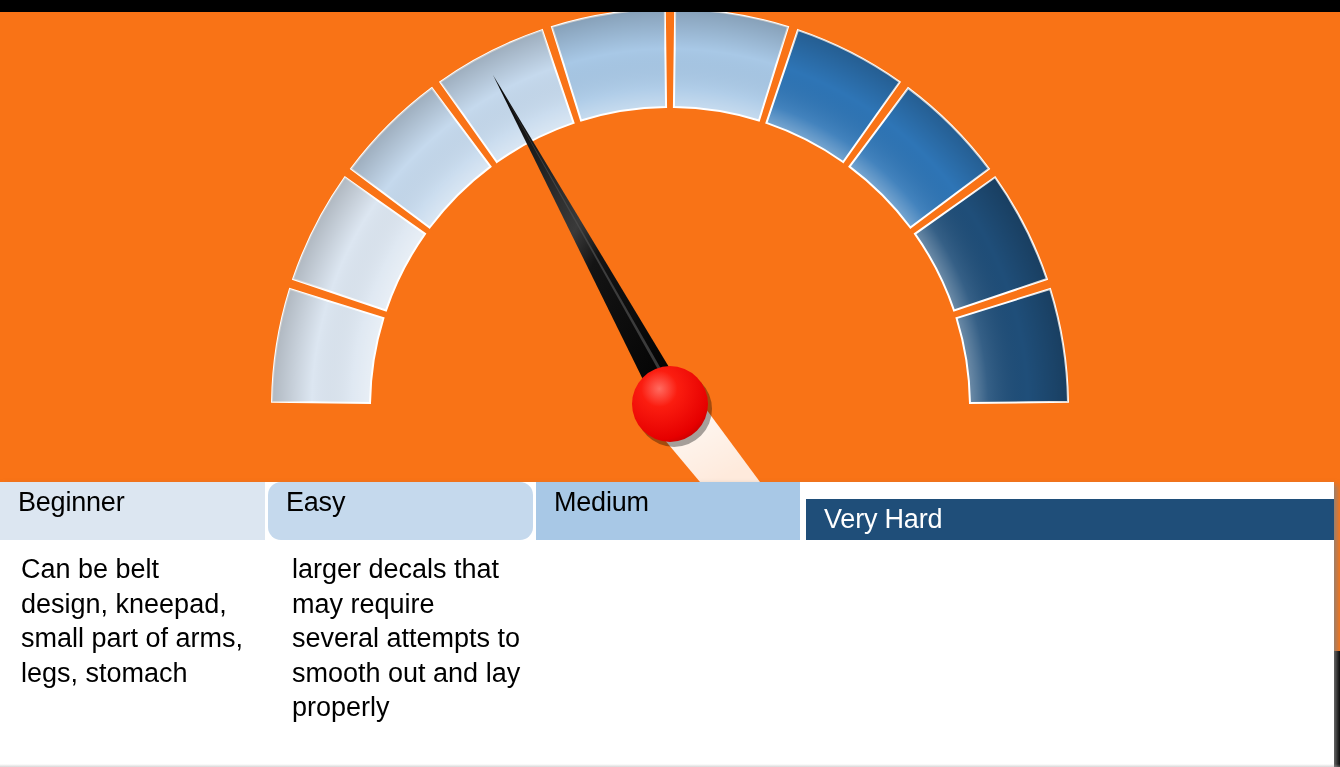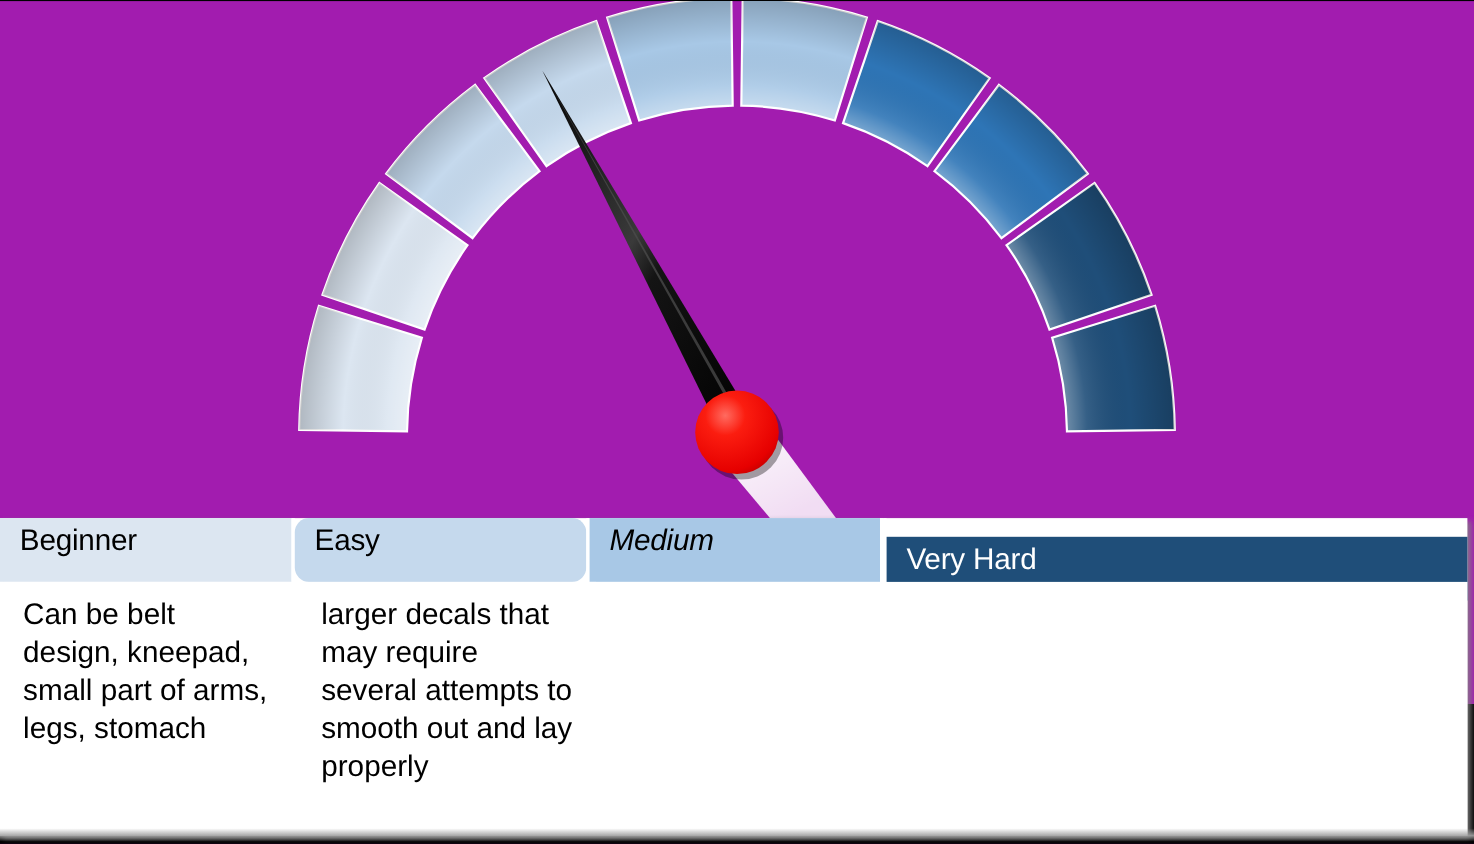--- a/index.html
+++ b/index.html
@@ -10,24 +10,24 @@
   body {
     width: 1340px;
     height: 767px;
     overflow: hidden;
     font-family: "Liberation Sans", sans-serif;
     position: relative;
   }
 
   #stage {
     position: absolute;
-    left: 0; top: 1px;
+    left: 0; top: 12px;
     width: 1340px;
     height: 639px;
-    background: #a21caf;
+    background: #f97316;
   }
 
   
   #gauge-wrap {
     position: absolute;
     left: 0px;
     top: 0px;
     width: 1340px;
     height: 470px;
     overflow: hidden;
@@ -167,21 +167,21 @@
     </svg>
   </div>
 
   <div id="legend-table">
 
     <div id="legend-header">
       <div class="hdr-cell c0" style="background: rgb(220, 230, 241); color: rgb(0, 0, 0);">Beginner</div>
       <div class="colgap"></div>
       <div class="hdr-cell c1" style="background: rgb(197, 217, 237); color: rgb(0, 0, 0); border-radius: 13px;">Easy</div>
       <div class="colgap"></div>
-      <div class="hdr-cell c2" style="background: rgb(168, 200, 230); color: rgb(0, 0, 0); font-style: italic;">Medium</div>
+      <div class="hdr-cell c2" style="background: rgb(168, 200, 230); color: rgb(0, 0, 0);">Medium</div>
       <div class="colgap"></div>
       <div class="colgap"></div>
       <div class="hdr-cell c4" style="background: rgb(31, 78, 121); color: rgb(255, 255, 255); margin-top: 17px;">Very Hard</div>
     </div>
 
     <div id="legend-body">
       <div class="colgap"></div>
       <div class="body-cell c1">Can be belt design, kneepad, small part of arms, legs, stomach</div>
       <div class="colgap"></div>
       <div class="colgap"></div>

